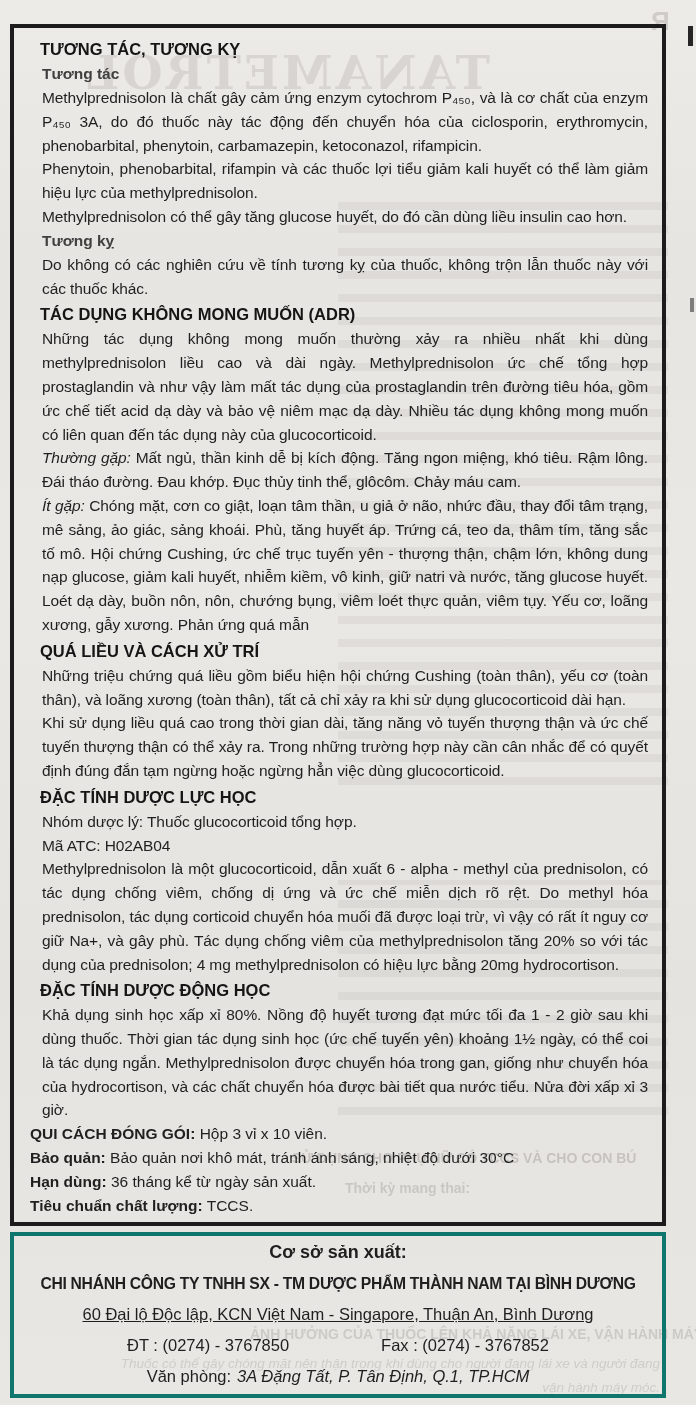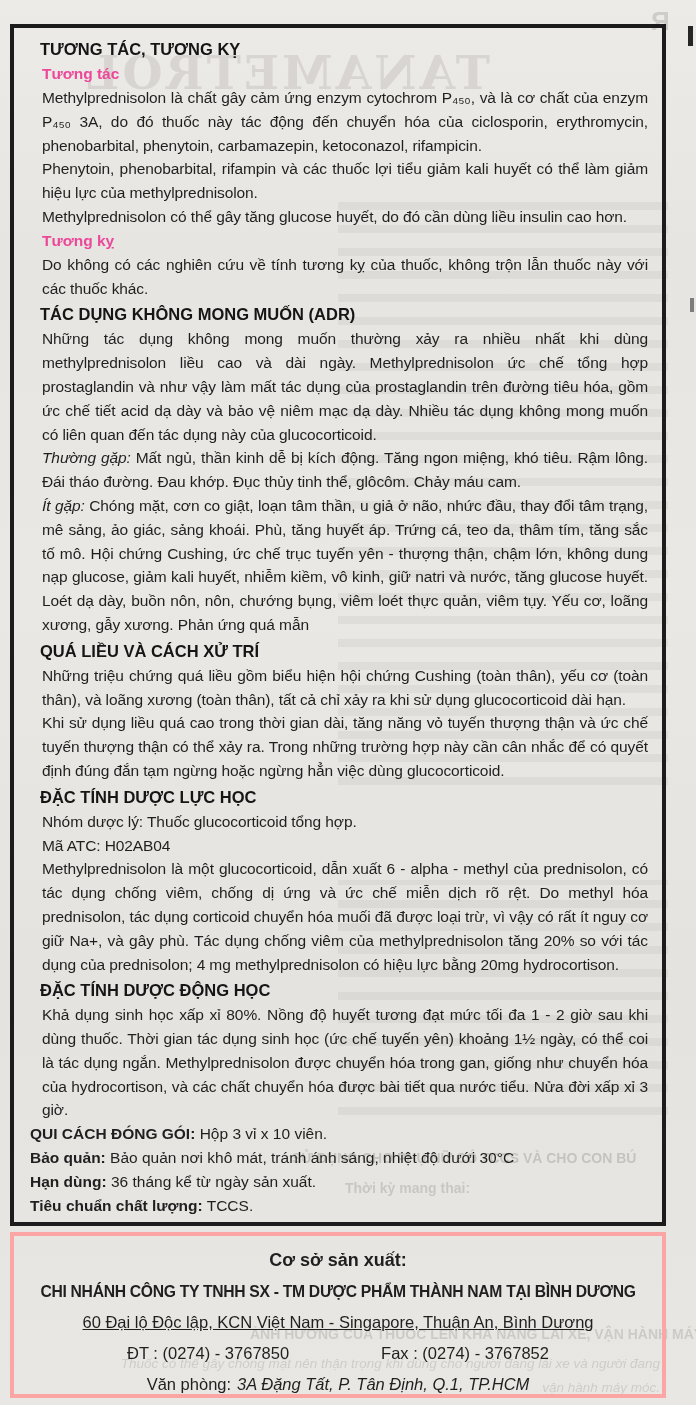--- a/index.html
+++ b/index.html
@@ -35,33 +35,33 @@
   
   .main-box{
     position:absolute;left:10px;top:24px;width:656px;height:1202px;
     border:4px solid #1c1c1c;box-sizing:border-box;
     padding:7px 14px 6px 14px;overflow:hidden;
   }
   .main-box h2{
     margin:2px 0 1px 12px;font-size:16.5px;line-height:24px;font-weight:bold;color:#151515;
   }
   .main-box h3{
-    margin:0 0 0 14px;font-size:15.5px;line-height:24px;font-weight:bold;color:#ec4899;
+    margin:0 0 0 14px;font-size:15.5px;line-height:24px;font-weight:bold;color:#404040;
   }
   .main-box p{margin:0;font-size:15.5px;line-height:23.8px;}
   p.body{margin-left:14px;text-align:justify;letter-spacing:-0.1px;}
   p.label-line{margin-left:2px;text-align:left;}
   .b{font-weight:bold;}
   .i{font-style:italic;text-align:right;}
 
   
   .bottom-box{
     position:absolute;left:10px;top:1232px;width:656px;height:166px;
-    border:4px solid #fca5a5;box-sizing:border-box;
-    padding-top:9px;text-align:center;overflow:hidden;
+    border:4px solid #0f766e;box-sizing:border-box;
+    padding-top:1px;text-align:center;overflow:hidden;
   }
   .bottom-box p{margin:0;line-height:31px;}
   .mfg-heading{font-size:18px;font-weight:bold;}
   .mfg-company{font-size:16px;font-weight:bold;letter-spacing:-0.3px;white-space:nowrap;transform:scaleX(0.98);}
   .mfg-address{font-size:16.5px;text-decoration:underline;}
   .mfg-phones{display:flex;justify-content:center;gap:92px;font-size:16.5px;line-height:31px;}
   .mfg-office{font-size:16.5px;}
   .mfg-office .i{margin-left:6px;}
 </style>
 </head>

